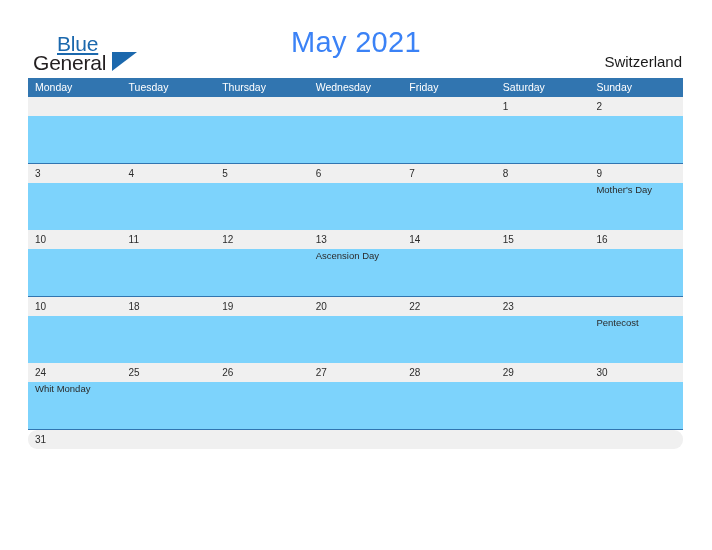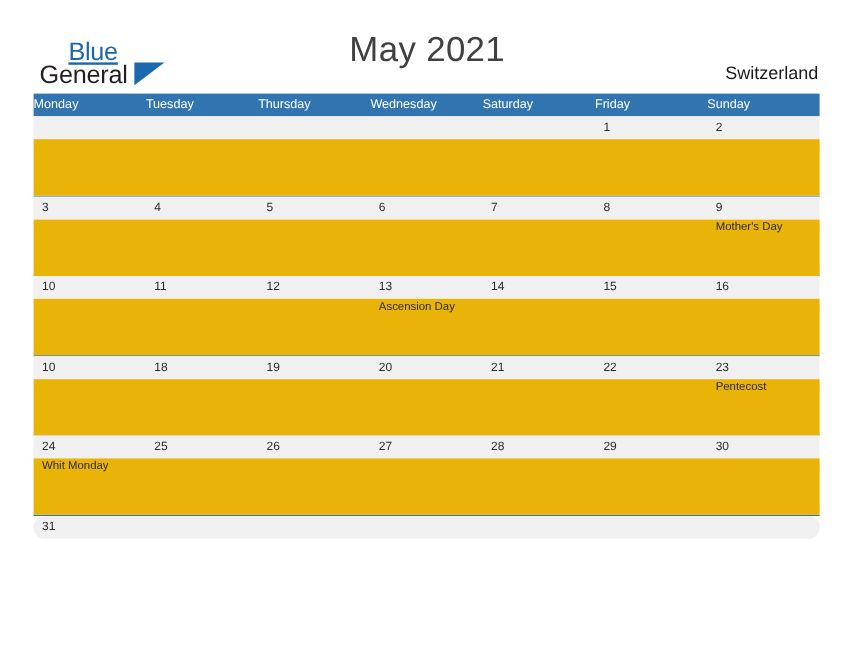--- a/index.html
+++ b/index.html
@@ -60,21 +60,21 @@
     text-decoration: underline;
   }
 
   .month-title {
     position: absolute;
     left: 0;
     right: 0;
     top: 26px;
     text-align: center;
     font-size: 29px;
-    color: #404040;
+    color: #3b82f6;
     font-weight: normal;
     letter-spacing: 0.3px;
   }
 
   .country-label {
     position: absolute;
     right: 30px;
     top: 45px;
     font-size: 15px;
     color: #1a1a1a;
@@ -94,20 +94,21 @@
     display: flex;
     background: #3175b0;
     height: 19px;
   }
   .weekday-cell {
     width: 93.57px;
     flex: 0 0 93.57px;
     color: #ffffff;
     font-size: 10.5px;
     line-height: 19px;
+    padding-left: 7px;
     white-space: nowrap;
   }
 
   .week-row {
     border-bottom: 1.3px solid #3175b0;
     height: 66.5px;
     background: #ffffff;
   }
   .week-row:last-child {
     border-bottom: none;
@@ -133,21 +134,21 @@
   .day-number {
     font-size: 10px;
     color: #2b2b2b;
     line-height: 19px;
     display: block;
   }
 
   .event-band {
     display: flex;
     height: 47px;
-    background: #eab308;
+    background: #7dd3fc;
   }
   .event-cell {
     width: 93.57px;
     flex: 0 0 93.57px;
     padding-left: 7px;
     padding-top: 1px;
   }
   .event-text {
     font-size: 9.5px;
     color: #2b2b2b;
@@ -174,22 +175,22 @@
   <div class="country-label">Switzerland</div>
 </div>
 
 <div class="calendar">
 
   <div class="weekday-header">
     <div class="weekday-cell">Monday</div>
     <div class="weekday-cell">Tuesday</div>
     <div class="weekday-cell">Thursday</div>
     <div class="weekday-cell">Wednesday</div>
+    <div class="weekday-cell">Friday</div>
     <div class="weekday-cell">Saturday</div>
-    <div class="weekday-cell">Friday</div>
     <div class="weekday-cell">Sunday</div>
   </div>
 
   <div class="week-row">
     <div class="day-band">
       <div class="day-cell">
           <span class="day-number"></span>
         </div>
       <div class="day-cell">
           <span class="day-number"></span>
@@ -341,23 +342,20 @@
       <div class="day-cell">
           <span class="day-number">18</span>
         </div>
       <div class="day-cell">
           <span class="day-number">19</span>
         </div>
       <div class="day-cell">
           <span class="day-number">20</span>
         </div>
       <div class="day-cell">
-          <span class="day-number">21</span>
-        </div>
-      <div class="day-cell">
           <span class="day-number">22</span>
         </div>
       <div class="day-cell">
           <span class="day-number">23</span>
         </div>
     </div>
     <div class="event-band">
       <div class="event-cell">
           <span class="event-text"></span>
         </div>

